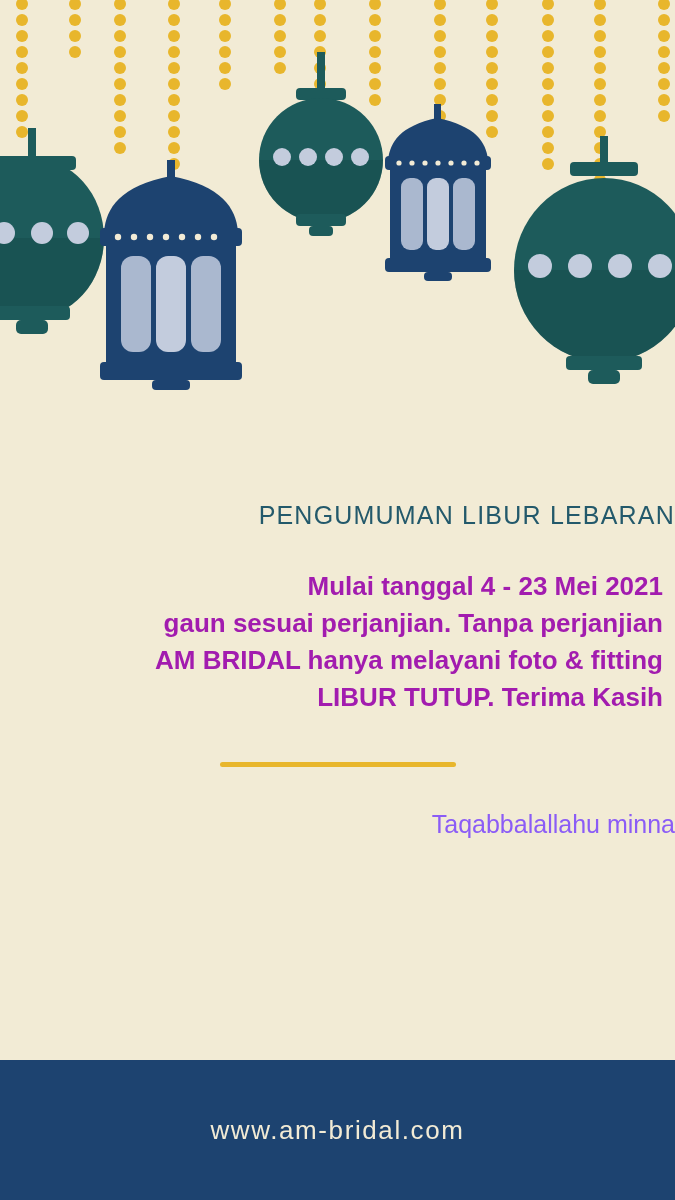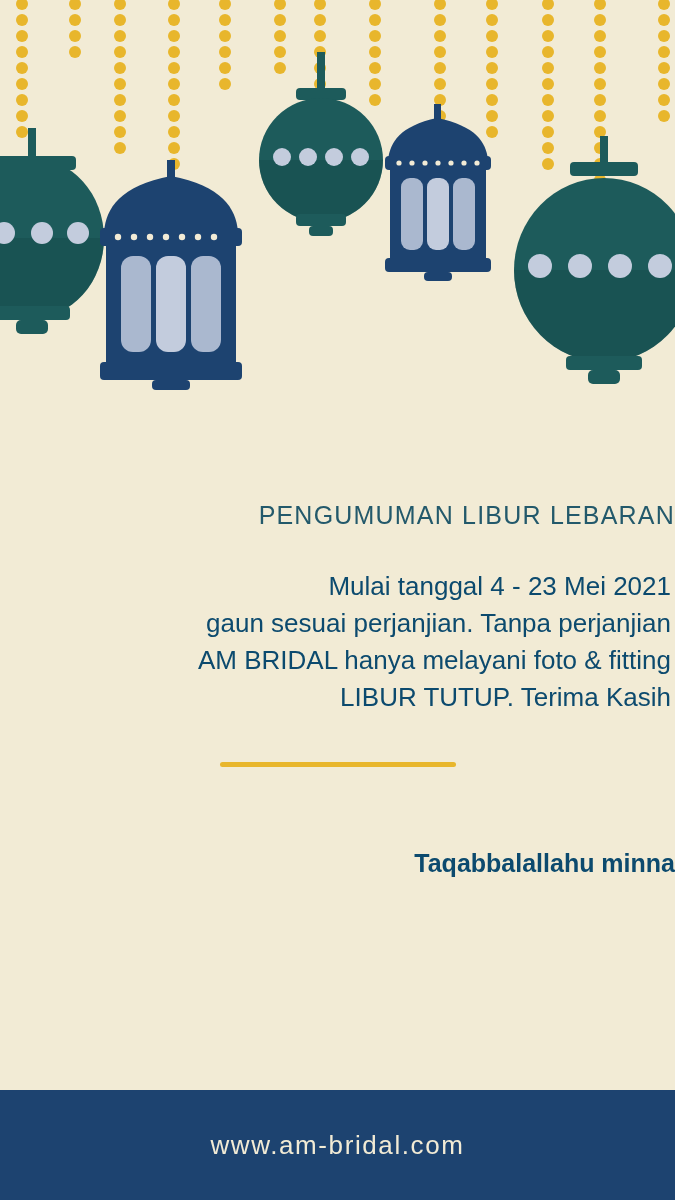--- a/index.html
+++ b/index.html
@@ -41,52 +41,52 @@
   }
   .headline {
     color: #23596b;
     font-size: 25px;
     letter-spacing: 1.2px;
     font-weight: 500;
     margin: 0 0 38px 0;
     line-height: 1.2;
   }
   .body-lines {
-    color: #0c4a6e;
+    color: #a21caf;
     font-size: 26px;
     line-height: 1.42;
-    margin: 4px;
-    font-weight: 400;
+    margin: 12px;
+    font-weight: 700;
   }
   .body-lines div {
     white-space: nowrap;
   }
   .divider {
     width: 236px;
     height: 5px;
     background: #e8b62c;
     border-radius: 3px;
     margin: 46px auto 0 auto;
   }
   .greeting {
-    color: #0c4a6e;
+    color: #8b5cf6;
     font-size: 25px;
     line-height: 1.42;
-    margin-top: 79px;
-    font-weight: 700;
+    margin-top: 40px;
+    font-weight: 400;
   }
   .greeting div {
     white-space: nowrap;
   }
   .footer {
     position: absolute;
     left: 0;
     bottom: 0;
     width: 675px;
-    height: 110px;
+    height: 140px;
     background: #1d4370;
     display: flex;
     align-items: center;
     justify-content: center;
   }
   .footer-text {
     color: #f2ebd5;
     font-size: 26px;
     letter-spacing: 1.6px;
     font-weight: 400;

